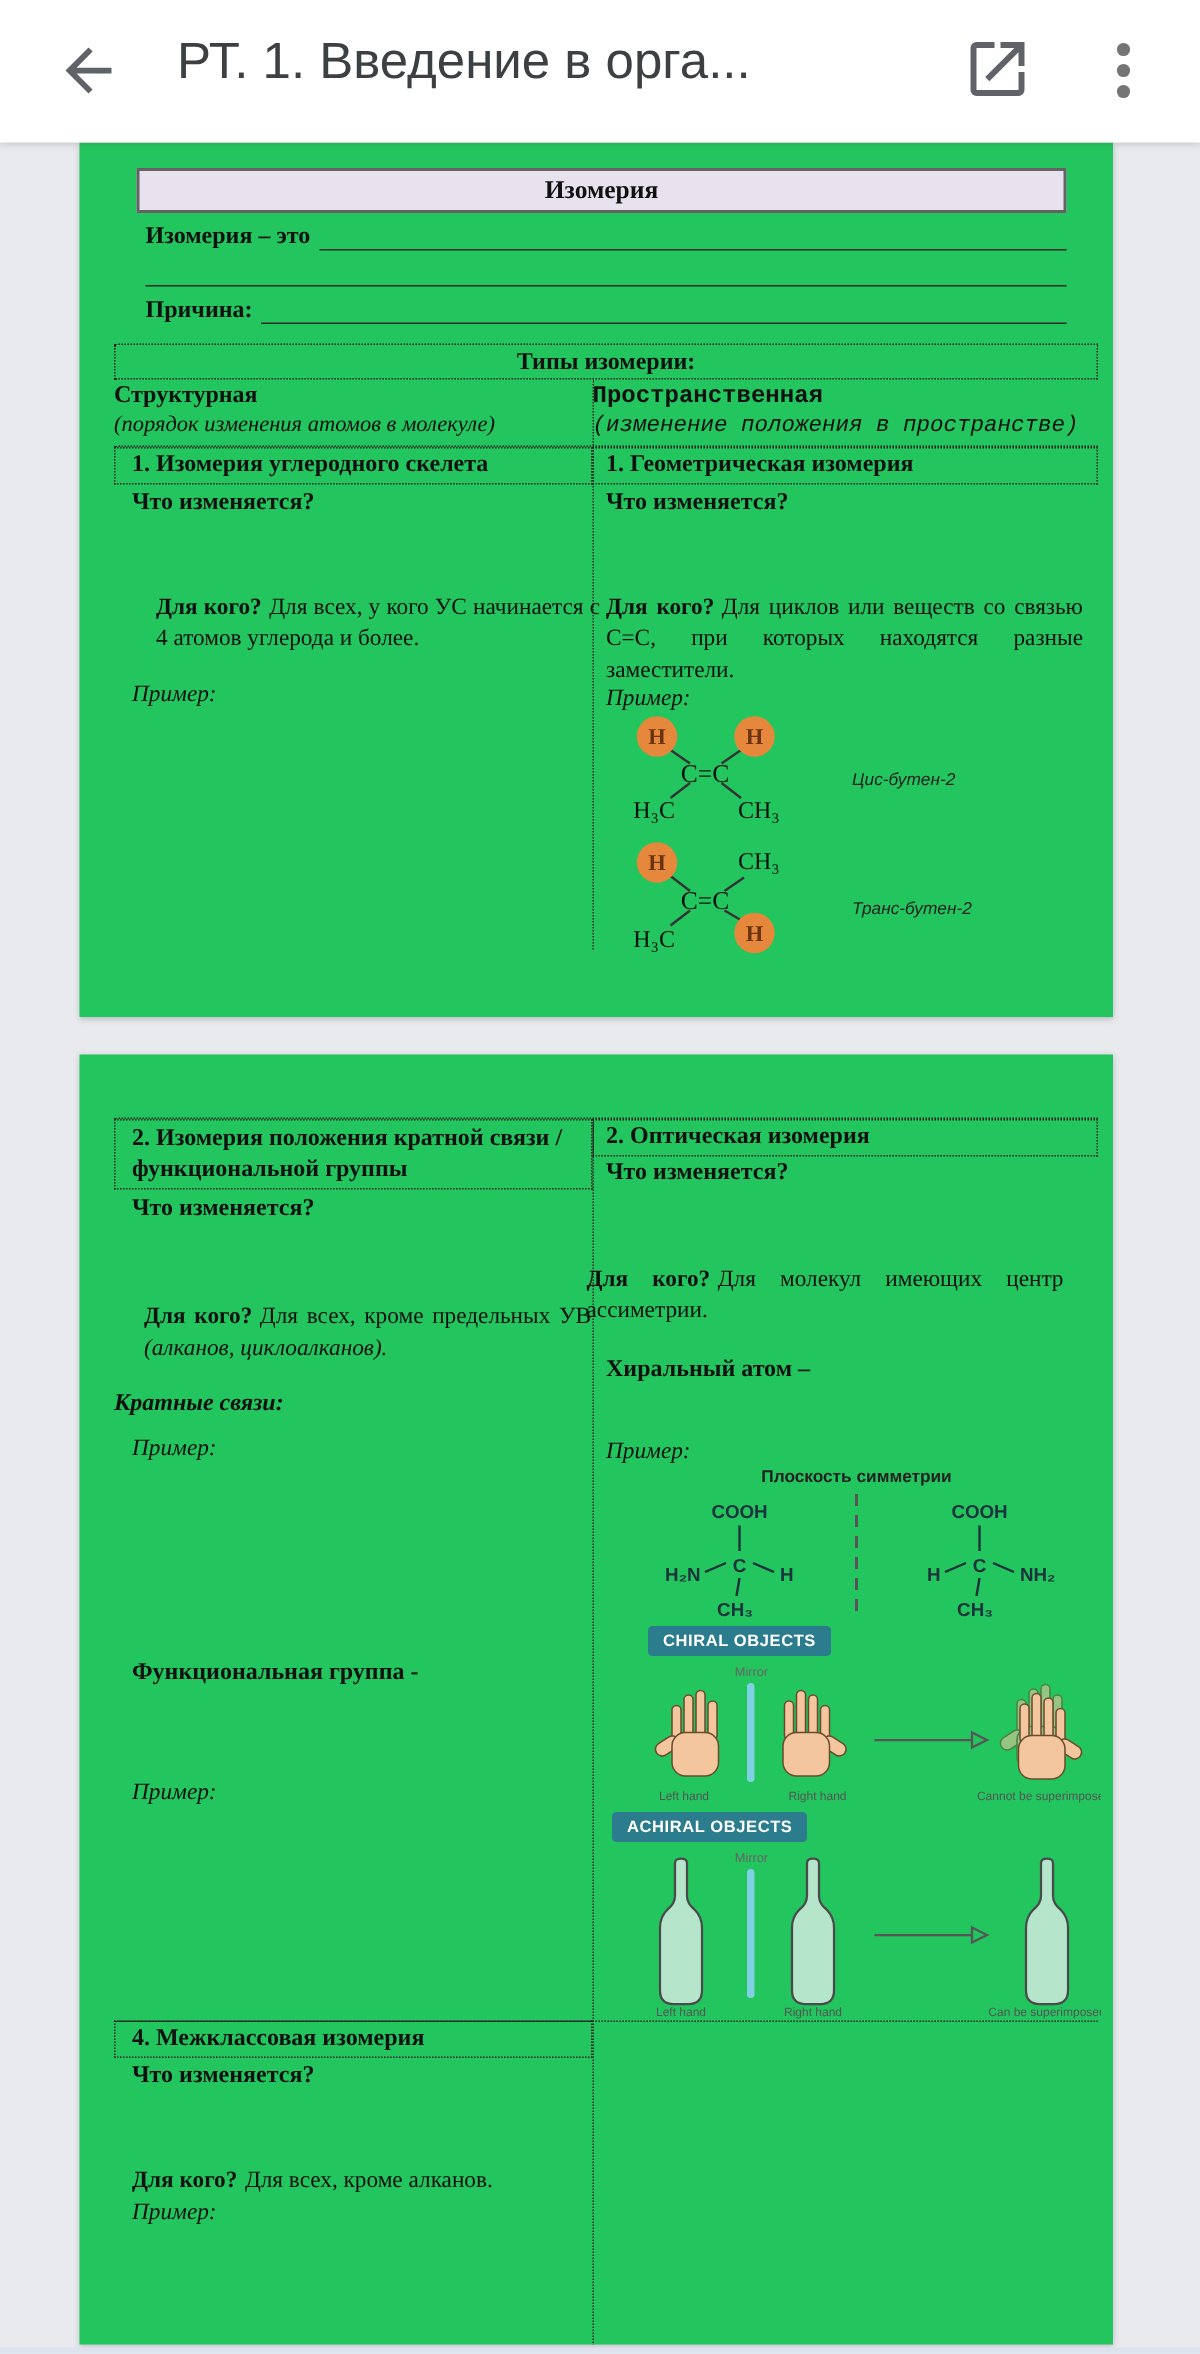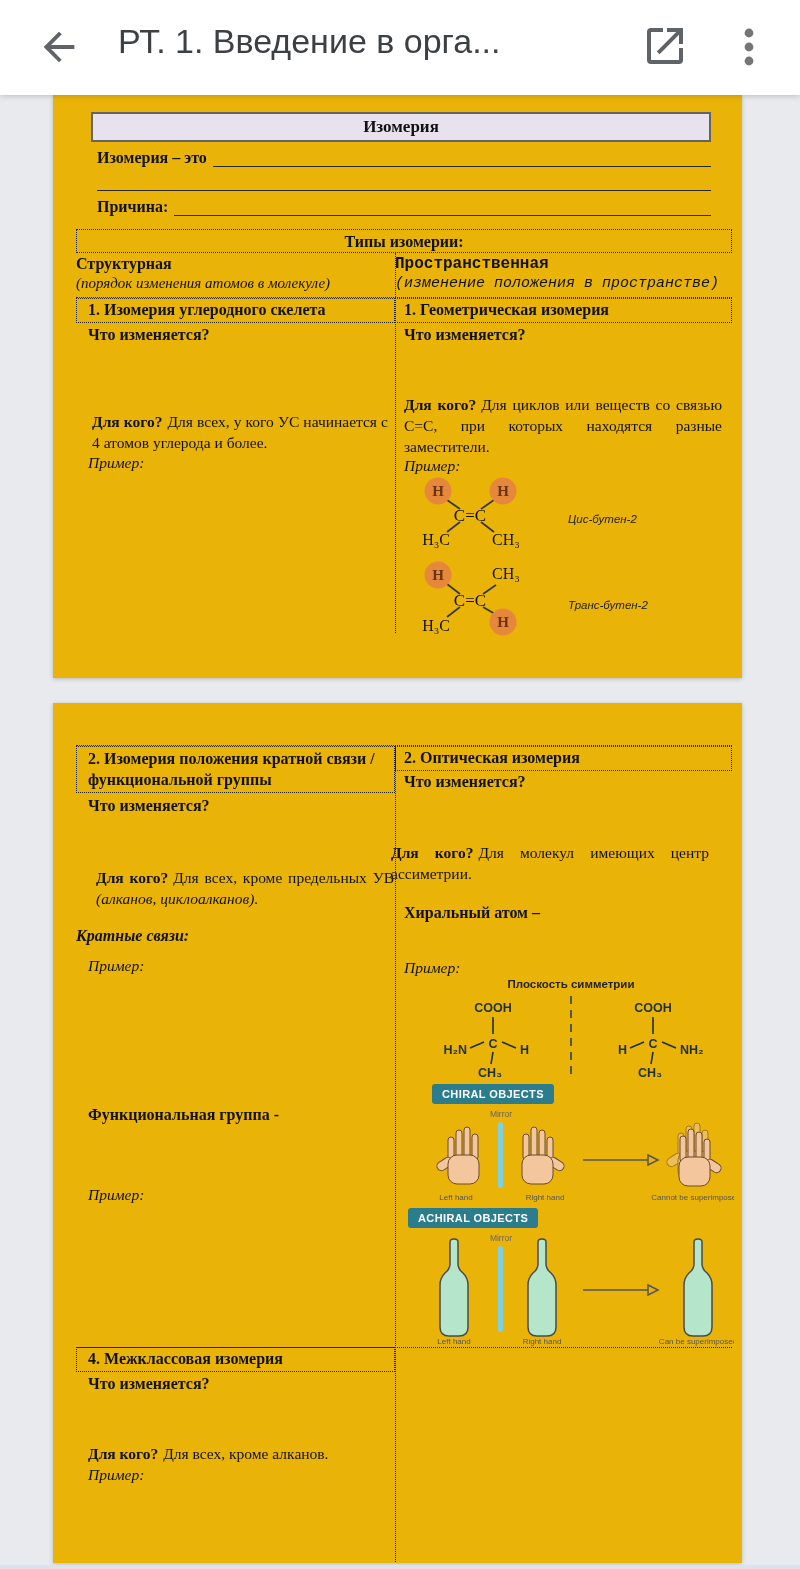--- a/index.html
+++ b/index.html
@@ -8,21 +8,21 @@
   .abs{position:absolute;}
   .b{font-weight:bold;}
   .i{font-style:italic;}
   
   .appbar{position:absolute;top:0;left:0;width:800px;height:95px;background:#fff;
           box-shadow:0 1px 5px rgba(60,64,67,.25);z-index:9;}
   .appbar-title{position:absolute;left:118px;top:22px;font-family:"Liberation Sans",sans-serif;
           font-size:34px;color:#3c4043;white-space:nowrap;width:520px;overflow:hidden;}
   .icon-btn{position:absolute;cursor:pointer;}
   
-  .page{position:absolute;left:53px;width:689px;background:#eab308;
+  .page{position:absolute;left:53px;width:689px;background:#22c55e;
         box-shadow:0 1px 4px rgba(60,64,67,.28);overflow:hidden;}
   .page1{top:95px;height:583px;}
   .page2{top:703px;height:860px;}
   .banner{position:absolute;left:38px;top:17px;width:616px;height:26px;line-height:26px;
           background:#e8e2ee;border:2px solid #636363;text-align:center;
           font-weight:bold;font-size:17px;}
   .defrow{position:absolute;display:flex;align-items:flex-end;font-size:16px;justify-content:flex-end;}
   .fill{flex:1;border-bottom:1.6px solid #2a2a2a;height:19px;margin-left:6px;}
   .solidline{position:absolute;border-bottom:1.6px solid #2a2a2a;}
   .dotbox{border:1.6px dotted #222;box-sizing:border-box;}
@@ -96,21 +96,21 @@
       </div>
     </div>
 
     <div style="display:flex;">
       <div class="secbox dotbox" style="width:319px;">1. Изомерия углеродного скелета</div>
       <div class="secbox dotbox" style="flex:1;padding-left:8px;">1. Геометрическая изомерия</div>
     </div>
 
     <div style="position:relative;height:356px;">
       <div class="abs what" style="left:12px;top:3px;">Что изменяется?</div>
-      <div class="abs para" style="left:16px;top:71px;width:296px;margin-top:17px;">
+      <div class="abs para" style="left:28px;top:71px;width:296px;">
         <b>Для кого?</b><span>Для всех, у кого УС начинается с 4 атомов углерода и более.</span>
       </div>
       <div class="abs ex" style="left:12px;top:131px;">Пример:</div>
 
       <div class="abs what" style="left:328px;top:3px;">Что изменяется?</div>
       <div class="abs para" style="left:328px;top:71px;width:318px;">
         <b>Для кого?</b><span>Для циклов или веществ со связью С=С, при которых находятся разные заместители.</span>
       </div>
       <div class="abs ex" style="left:328px;top:134px;">Пример:</div>
 

